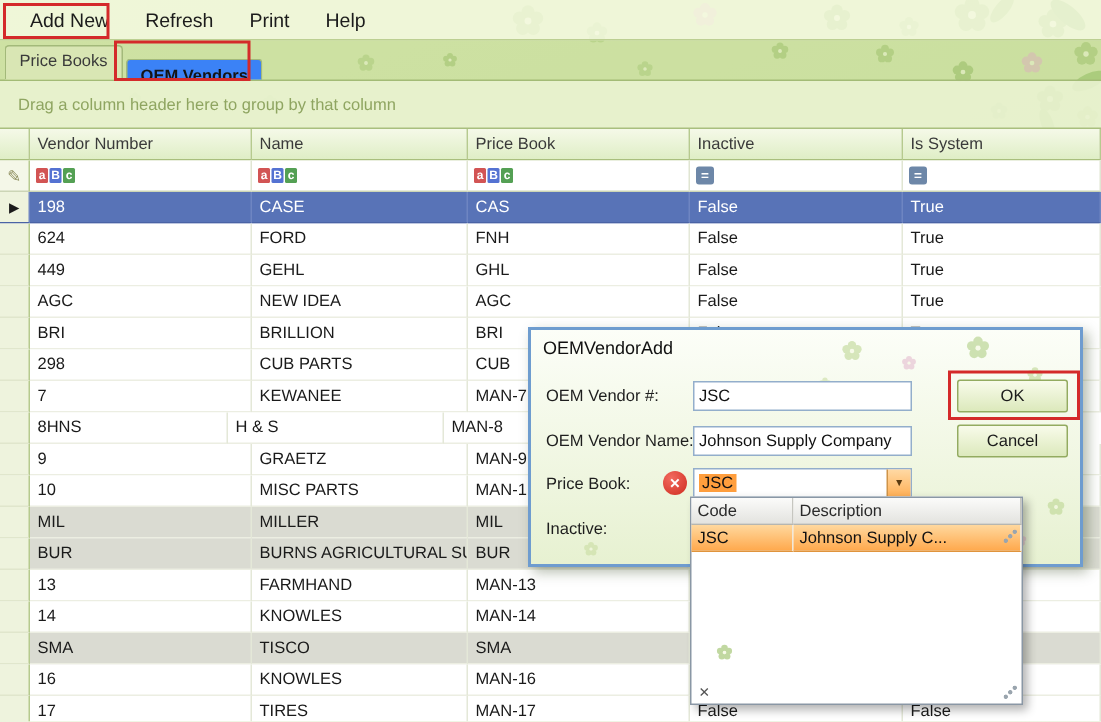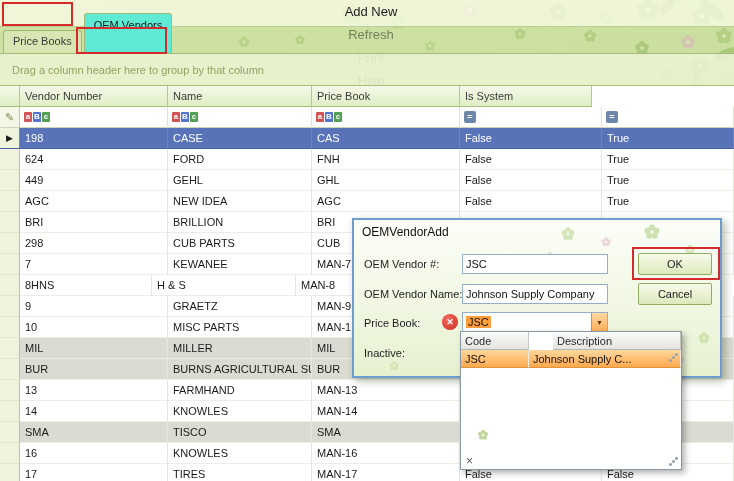--- a/index.html
+++ b/index.html
@@ -3,30 +3,30 @@
 <meta charset="utf-8">
 <style>
   *{margin:0;padding:0;box-sizing:border-box;}
   html,body{width:734px;height:481px;}
   body{font-family:"Liberation Sans",sans-serif;position:relative;overflow:hidden;
        background:linear-gradient(160deg,#d7e8af,#c6dc9e);}
   .deco-layer{position:absolute;left:0;top:0;z-index:0;pointer-events:none;opacity:.9;}
 
   
   .menubar{position:absolute;left:0;top:0;width:734px;height:27px;background:rgba(243,248,222,.88);
-           border-bottom:1px solid #bccf92;z-index:2;display:flex;align-items:center;padding-left:8px;flex-direction:column;}
+           border-bottom:1px solid #bccf92;z-index:2;display:flex;align-items:center;padding-left:8px;}
   .mitem{font-size:13px;color:#1c1c1c;padding:4px 12px;cursor:default;white-space:nowrap;}
 
   
   .tabrow{position:absolute;left:0;top:27px;width:734px;height:27px;z-index:2;
           background:rgba(198,219,152,.5);border-bottom:1px solid #a3bb76;
           display:flex;align-items:flex-end;padding-left:3px;}
   .tab{height:23px;line-height:21px;font-size:11px;padding:0 9px;border:1px solid #a3b97a;border-bottom:none;
        border-radius:3px 3px 0 0;background:#d9e6b4;color:#3a3a3a;margin-right:2px;white-space:nowrap;}
-  .tab.active{background:#5eead4;height:40px;line-height:23px;color:#141414;}
+  .tab.active{background:#3b82f6;height:14px;line-height:23px;color:#141414;font-weight:bold;}
 
   
   .grouppanel{position:absolute;left:0;top:54px;width:734px;height:32px;background:rgba(232,241,206,.94);
               z-index:2;display:flex;align-items:center;padding-left:12px;font-size:11px;color:#8fa561;
               border-bottom:1px solid #a9bf7e;}
 
   
   .grid{position:absolute;left:0;top:86px;width:734px;height:395px;background:#fff;z-index:2;overflow:hidden;font-size:11px;}
   .ghead,.gfilter,.grow{display:flex;height:21px;flex:none;}
   .hcell{background:linear-gradient(#f5f9e8,#dfeec6);border-right:1px solid #b6ca8e;border-bottom:1px solid #a9bf7e;
@@ -67,21 +67,21 @@
   .combo .seltext span{background:#ff9e3d;padding:0 2px;color:#101010;}
   .combo .cbtn{width:16px;background:linear-gradient(#ffd9a4,#ffb057);border-left:1px solid #cf9448;display:flex;
                align-items:center;justify-content:center;font-size:7px;color:#5a3a10;cursor:pointer;}
   .erricon{position:absolute;left:88px;top:94px;width:16px;height:16px;border-radius:50%;
            background:radial-gradient(circle at 35% 30%,#f26a5e,#cf2b20);color:#fff;font-size:9px;font-weight:bold;
            display:flex;align-items:center;justify-content:center;}
 
   
   .dropdown{position:absolute;left:460px;top:331px;width:222px;height:139px;background:#fff;border:1px solid #8a97a5;
             z-index:6;box-shadow:3px 3px 6px rgba(0,0,0,.3);font-size:11px;}
-  .ddhead{display:flex;height:18px;gap:24px;}
+  .ddhead{display:flex;height:18px;}
   .ddhcell{background:linear-gradient(#fbfbfa,#e3e3df);border-right:1px solid #c6c6c0;border-bottom:1px solid #b6b6b0;
            display:flex;align-items:center;padding:0 4px;color:#2a2a2a;overflow:hidden;white-space:nowrap;}
   .ddc0{width:68px;flex:none;}
   .ddc1{flex:1;}
   .ddrow{display:flex;height:18px;}
   .ddrow.selected .ddcell{background:linear-gradient(#ffd89e,#ffa94d);border-bottom:1px solid #e0943c;color:#111;}
   .ddcell{display:flex;align-items:center;padding:0 4px;border-right:1px solid #f0e8da;overflow:hidden;white-space:nowrap;}
   .ddfoot{position:absolute;left:0;bottom:0;width:100%;height:16px;display:flex;align-items:center;padding:0 5px;}
   .ddclose{font-size:12px;color:#555;line-height:12px;cursor:pointer;}
   .grip{position:absolute;width:9px;height:9px;
@@ -148,20 +148,21 @@
 <div class="grouppanel">
   <span>Drag a column header here to group by that column</span>
 </div>
 
 <div class="grid">
   <div class="ghead" id="ghead">
       <div class="hcell ind"></div>
       <div class="hcell" style="width: 148px;">Vendor Number</div>
       <div class="hcell" style="width: 144px;">Name</div>
       <div class="hcell" style="width: 148px;">Price Book</div>
+      <div class="hcell" style="width: 142px;">Inactive</div>
       <div class="hcell" style="width: 132px;">Is System</div>
     </div>
   <div class="gfilter" id="gfilter">
       <div class="fcell ind">
         <span class="pencil">✎</span>
       </div>
       <div class="fcell" style="width: 148px;">
         <span class="fico">
           <i class="fa">a</i>
           <i class="fb">B</i>

